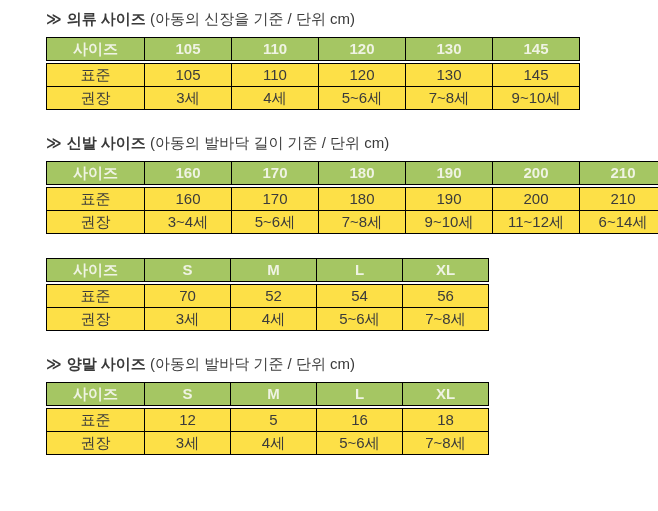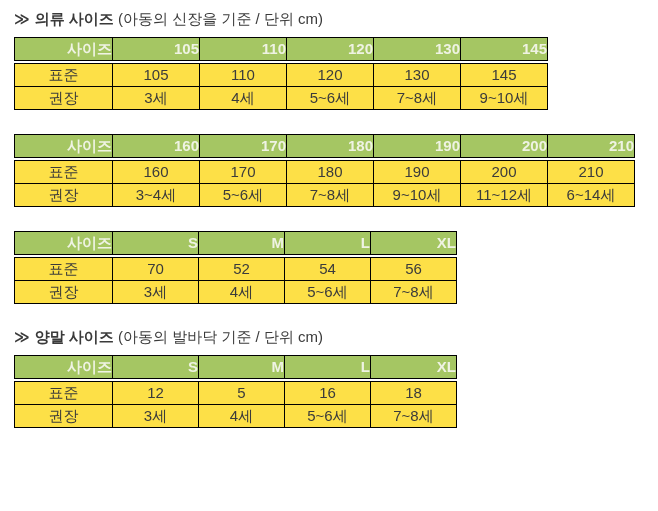--- a/index.html
+++ b/index.html
@@ -10,20 +10,21 @@
   body {
     width: 658px;
     height: 511px;
     font-family: "Liberation Sans", "DejaVu Sans", sans-serif;
     color: #3b3b3b;
     overflow: hidden;
   }
   .page {
     padding: 10px 0 0 14px;
     box-sizing: border-box;
+    margin-left: 32px;
   }
   .section {
     margin-bottom: 24px;
   }
   .title {
     font-size: 15px;
     font-weight: bold;
     color: #3a3a3a;
     margin: 0 0 8px 0;
     white-space: nowrap;
@@ -47,21 +48,20 @@
     line-height: 22px;
     padding: 0;
     overflow: hidden;
     white-space: nowrap;
   }
   thead th {
     background: var(--header-bg, #a5c663);
     color: var(--header-text, #eff3e3);
     font-weight: bold;
     border-bottom: 4px double #000000;
-    text-align: right;
   }
   tbody td {
     color: #3b3b3b;
     background: #fde047;
   }
 </style>
 </head>
 <body>
 
 <div class="page">
@@ -101,20 +101,21 @@
               <td>3세</td>
               <td>4세</td>
               <td>5~6세</td>
               <td>7~8세</td>
               <td>9~10세</td>
             </tr>
           </tbody>
         </table>
       </div>
       <div class="section">
+        <div class="title"><span class="marker">≫</span><span class="title-bold">신발 사이즈</span> <span class="title-rest">(아동의 발바닥 길이 기준 / 단위 cm)</span></div>
         <table style="width:620px">
           <colgroup>
             <col style="width:98px">
             <col style="width:87px">
             <col style="width:87px">
             <col style="width:87px">
             <col style="width:87px">
             <col style="width:87px">
             <col style="width:87px">
           </colgroup>

